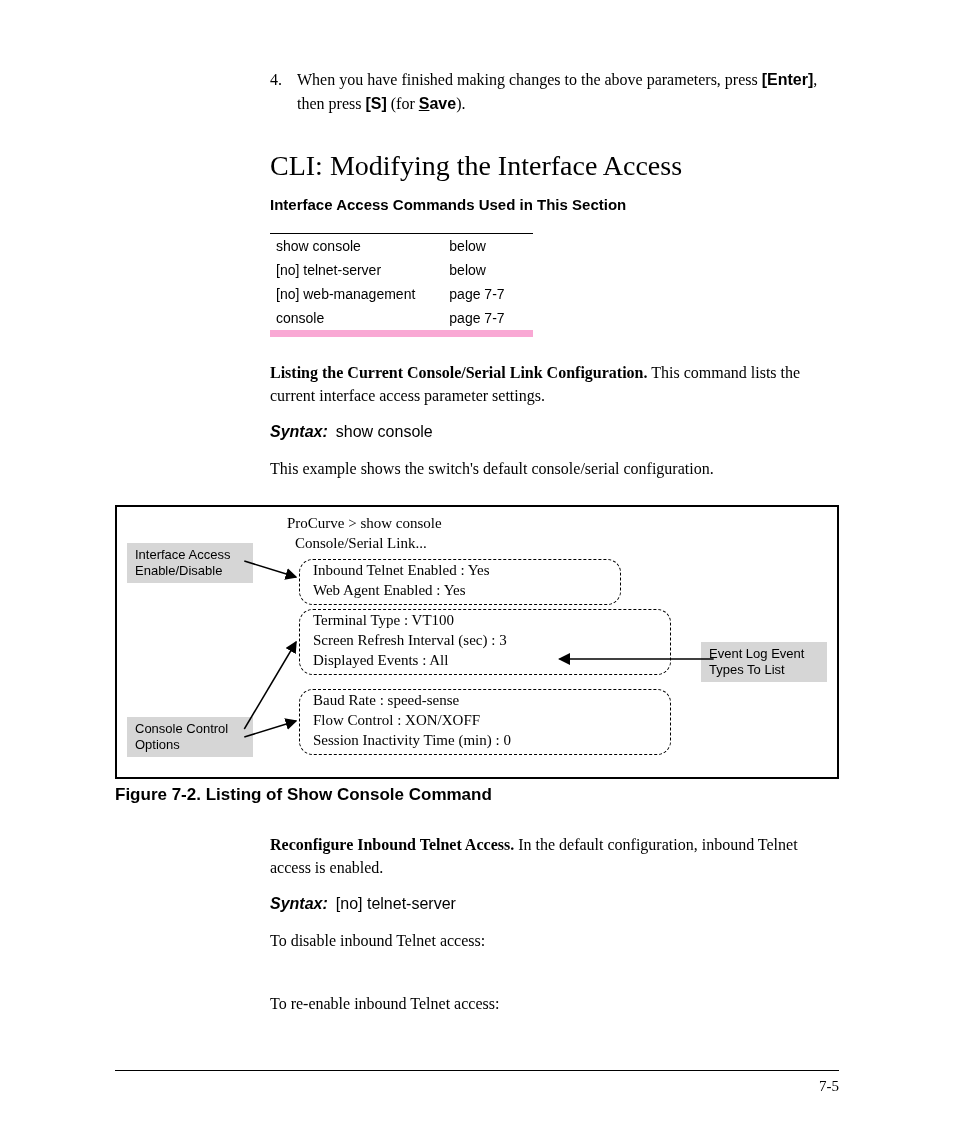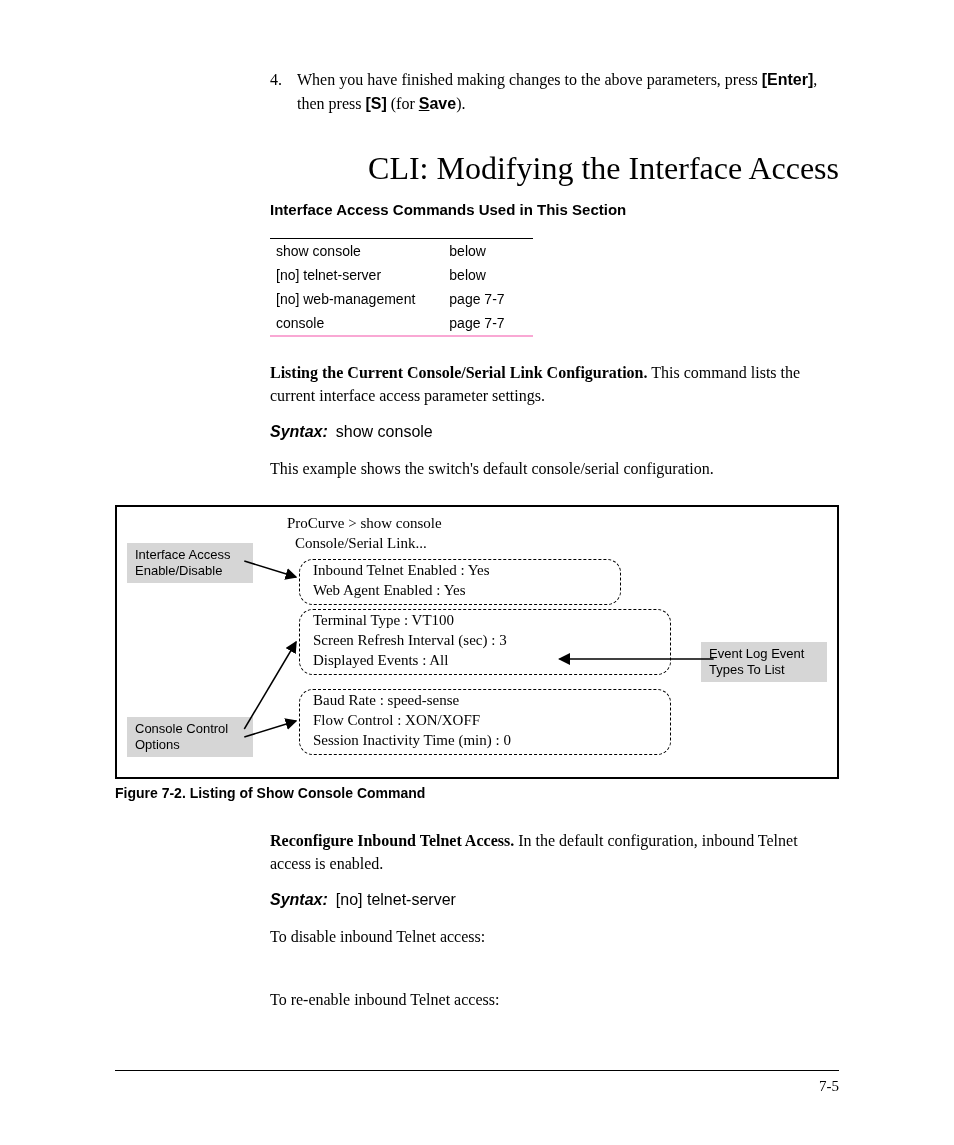--- a/index.html
+++ b/index.html
@@ -37,57 +37,56 @@
     gap: 12px;
     line-height: 1.5;
   }
   .step .num { width: 1.2em; }
   .sans { font-family: "Helvetica Neue", Arial, sans-serif; }
   .bold { font-weight: 700; }
   .u { text-decoration: underline; }
   h2.section {
     font-family: "ITC Century", "Century Schoolbook", Georgia, serif;
     font-weight: 400;
-    font-size: 32px;
+    font-size: 28px;
     margin: 34px 0 14px 0;
-    text-align: right;
   }
   .subhead {
     font-family: "Helvetica Neue", Arial, sans-serif;
     font-weight: 700;
     font-size: 15px;
     margin-bottom: 20px;
   }
   table.cmd {
     border-collapse: collapse;
     font-family: "Helvetica Neue", Arial, sans-serif;
     font-size: 14px;
     margin: 6px 0 24px 0;
   }
   table.cmd td {
     padding: 4px 28px 4px 6px;
   }
   table.cmd tr:first-child td { border-top: 1px solid #000; }
-  table.cmd tr:last-child td  { border-bottom: 2px solid #f9a8d4; }
+  table.cmd tr:last-child td  { border-bottom: 7px solid #f9a8d4; }
   .para { margin: 16px 0 16px 0; line-height: 1.45; }
   .runin { font-weight: 700; }
   .syntax-line { margin: 12px 0 16px 0; }
   .syntax-label { font-family: "Helvetica Neue", Arial, sans-serif; font-weight:700; font-style: italic; }
   .syntax-cmd { font-family: "Helvetica Neue", Arial, sans-serif; }
   
   .figbox {
     position: relative;
     border: 2px solid #000;
     height: 270px;
     margin-top: 24px;
   }
   .figcap {
     font-family: "Helvetica Neue", Arial, sans-serif;
     font-weight: 700;
-    font-size: 14px;
+    font-size: 17px;
     margin-top: 6px;
   }
   .callout {
     position: absolute;
     background: #d6d6d6;
     font-family: "Helvetica Neue", Arial, sans-serif;
     font-size: 13px;
     padding: 4px 8px;
     line-height: 1.25;
     text-align: left;

